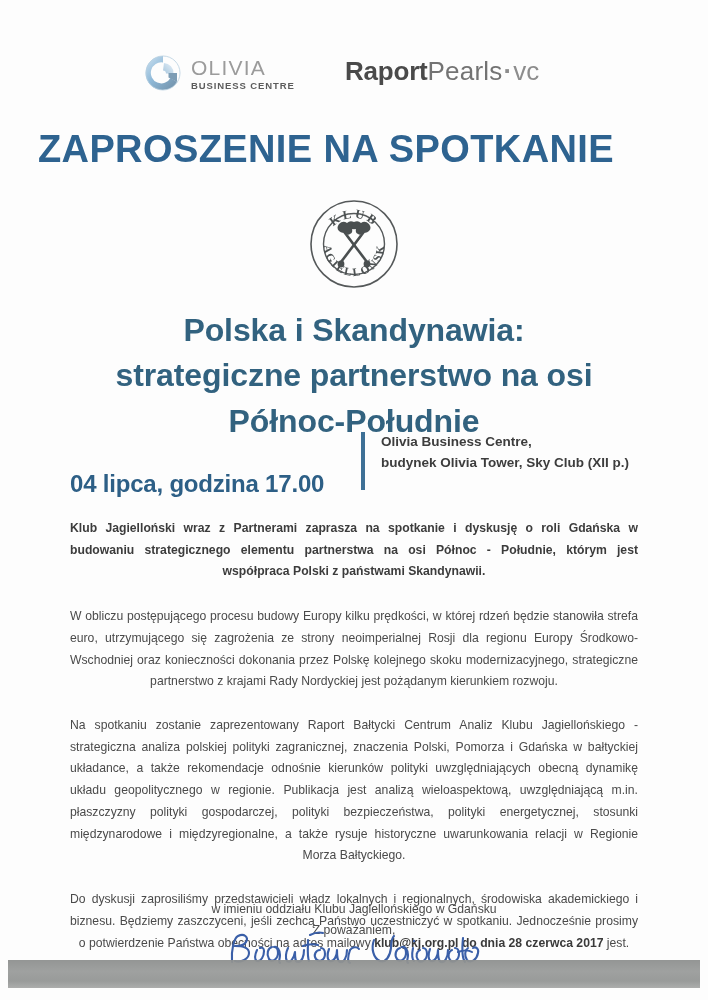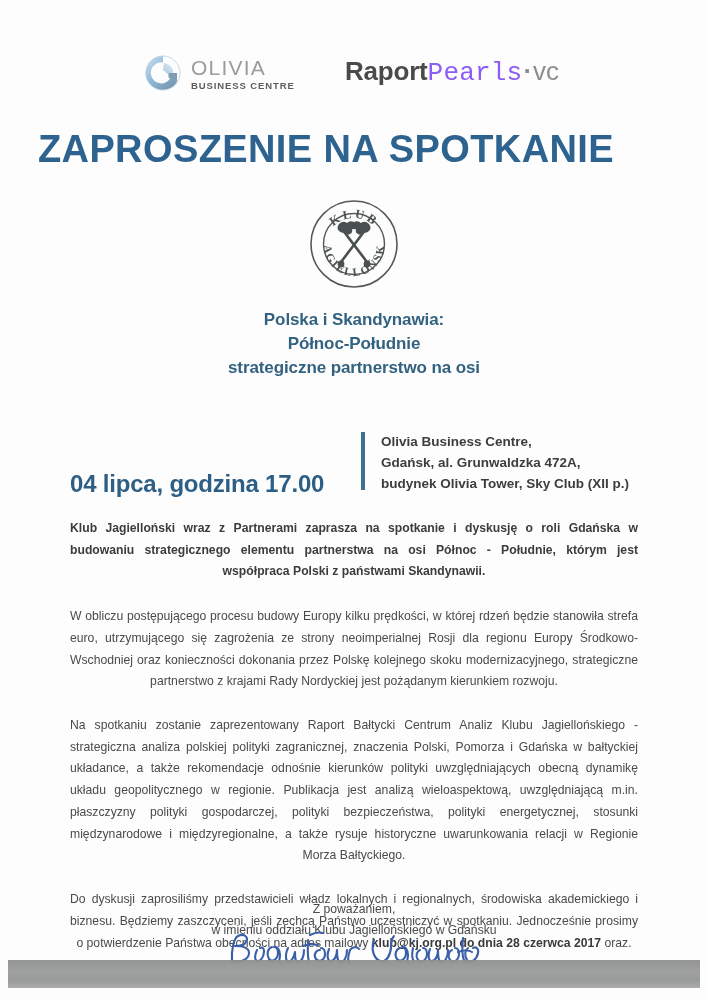--- a/index.html
+++ b/index.html
@@ -79,23 +79,22 @@
     line-height: 1;
     white-space: nowrap;
   }
   .bp-black {
     font-weight: bold;
     color: #4a4a4a;
     letter-spacing: -0.2px;
   }
   .bp-pearls {
     font-weight: 400;
-    color: #8b5cf6;
+    color: #737373;
     letter-spacing: 0.2px;
-    font-family: Liberation Mono, monospace;
   }
   .bp-dot {
     color: #8d8d8d;
     font-weight: bold;
     padding: 0 1px;
   }
   .bp-vc {
     font-weight: 400;
     color: #8d8d8d;
   }
@@ -125,21 +124,21 @@
   }
   .seal svg { display: block; }
 
   
   .event-title {
     position: absolute;
     top: 308px;
     left: 0;
     width: 708px;
     text-align: center;
-    font-size: 17px;
+    font-size: 32px;
     font-weight: bold;
     color: #32627f;
     line-height: 1.42;
     letter-spacing: -0.1px;
   }
 
   
   .datevenue {
     position: absolute;
     top: 432px;
@@ -315,44 +314,43 @@
       </g>
       <g stroke="#4a4f50" stroke-width="1.3" fill="none">
         <line x1="41" y1="40" x2="47" y2="48"></line>
         <line x1="55" y1="40" x2="49" y2="48"></line>
       </g>
     </svg>
   </div>
 
   <div class="event-title">
     <div>Polska i Skandynawia:</div>
+    <div>strategiczne partnerstwo na osi</div>
     <div>Północ-Południe</div>
-    <div>strategiczne partnerstwo na osi</div>
   </div>
 
   <div class="datevenue">
     <div class="date-block">04 lipca, godzina 17.00</div>
     <div class="divider-bar"></div>
     <div class="venue-block">
       <div>Olivia Business Centre,</div>
-      <div>Gdańsk, al. Grunwaldzka 472A,</div>
       <div>budynek Olivia Tower, Sky Club (XII p.)</div>
     </div>
   </div>
 
   <div class="body-copy">
     <p class="para lead last-line-center">Klub Jagielloński wraz z Partnerami zaprasza na spotkanie i dyskusję o roli Gdańska w budowaniu strategicznego elementu partnerstwa na osi Północ - Południe, którym jest współpraca Polski z państwami Skandynawii.</p>
     <p class="para last-line-center">W obliczu postępującego procesu budowy Europy kilku prędkości, w której rdzeń będzie stanowiła strefa euro, utrzymującego się zagrożenia ze strony neoimperialnej Rosji dla regionu Europy Środkowo-Wschodniej oraz konieczności dokonania przez Polskę kolejnego skoku modernizacyjnego, strategiczne partnerstwo z krajami Rady Nordyckiej jest pożądanym kierunkiem rozwoju.</p>
     <p class="para last-line-center">Na spotkaniu zostanie zaprezentowany Raport Bałtycki Centrum Analiz Klubu Jagiellońskiego - strategiczna analiza polskiej polityki zagranicznej, znaczenia Polski, Pomorza i Gdańska w bałtyckiej układance, a także rekomendacje odnośnie kierunków polityki uwzględniających obecną dynamikę układu geopolitycznego w regionie. Publikacja jest analizą wieloaspektową, uwzględniającą m.in. płaszczyzny polityki gospodarczej, polityki bezpieczeństwa, polityki energetycznej, stosunki międzynarodowe i międzyregionalne, a także rysuje historyczne uwarunkowania relacji w Regionie Morza Bałtyckiego.</p>
-    <p class="para last-line-center"><span>Do dyskusji zaprosiliśmy przedstawicieli władz lokalnych i regionalnych, środowiska akademickiego i biznesu. Będziemy zaszczyceni, jeśli zechcą Państwo uczestniczyć w spotkaniu. Jednocześnie prosimy o potwierdzenie Państwa obecności na adres mailowy </span><span class="bold-inline">klub@kj.org.pl do dnia 28 czerwca 2017</span><span> oraz.</span></p>
+    <p class="para last-line-center"><span>Do dyskusji zaprosiliśmy przedstawicieli władz lokalnych i regionalnych, środowiska akademickiego i biznesu. Będziemy zaszczyceni, jeśli zechcą Państwo uczestniczyć w spotkaniu. Jednocześnie prosimy o potwierdzenie Państwa obecności na adres mailowy </span><span class="bold-inline">klub@kj.org.pl do dnia 28 czerwca 2017</span><span> jest.</span></p>
   </div>
 
   <div class="closing">
+    <div>w imieniu oddziału Klubu Jagiellońskiego w Gdańsku</div>
     <div>Z poważaniem,</div>
-    <div>w imieniu oddziału Klubu Jagiellońskiego w Gdańsku</div>
   </div>
 
   <div class="signature">
     <svg width="260" height="44" viewBox="0 0 260 44" aria-hidden="true">
       <g fill="none" stroke="#3a5fa8" stroke-width="2.1" stroke-linecap="round" stroke-linejoin="round">
         <path d="M8 34 C7 22 10 10 14 8 C20 5 25 9 22 14 C20 18 13 18 11 18 C17 18 25 19 25 25 C25 31 17 35 11 33"></path>
         <path d="M33 22 C31 26 30 32 33 33 C37 34 40 28 40 23 C40 20 38 19 36 20"></path>
         <path d="M48 19 C44 20 42 26 45 31 C48 35 54 31 54 25 C54 21 52 19 50 19 C53 18 56 22 56 27 C56 31 54 34 56 35"></path>
         <path d="M64 20 C62 24 61 30 63 33 C66 36 70 30 71 24 C71 30 71 34 74 34 C78 34 80 28 80 22"></path>
         <path d="M84 12 C84 20 83 28 85 33"></path>

